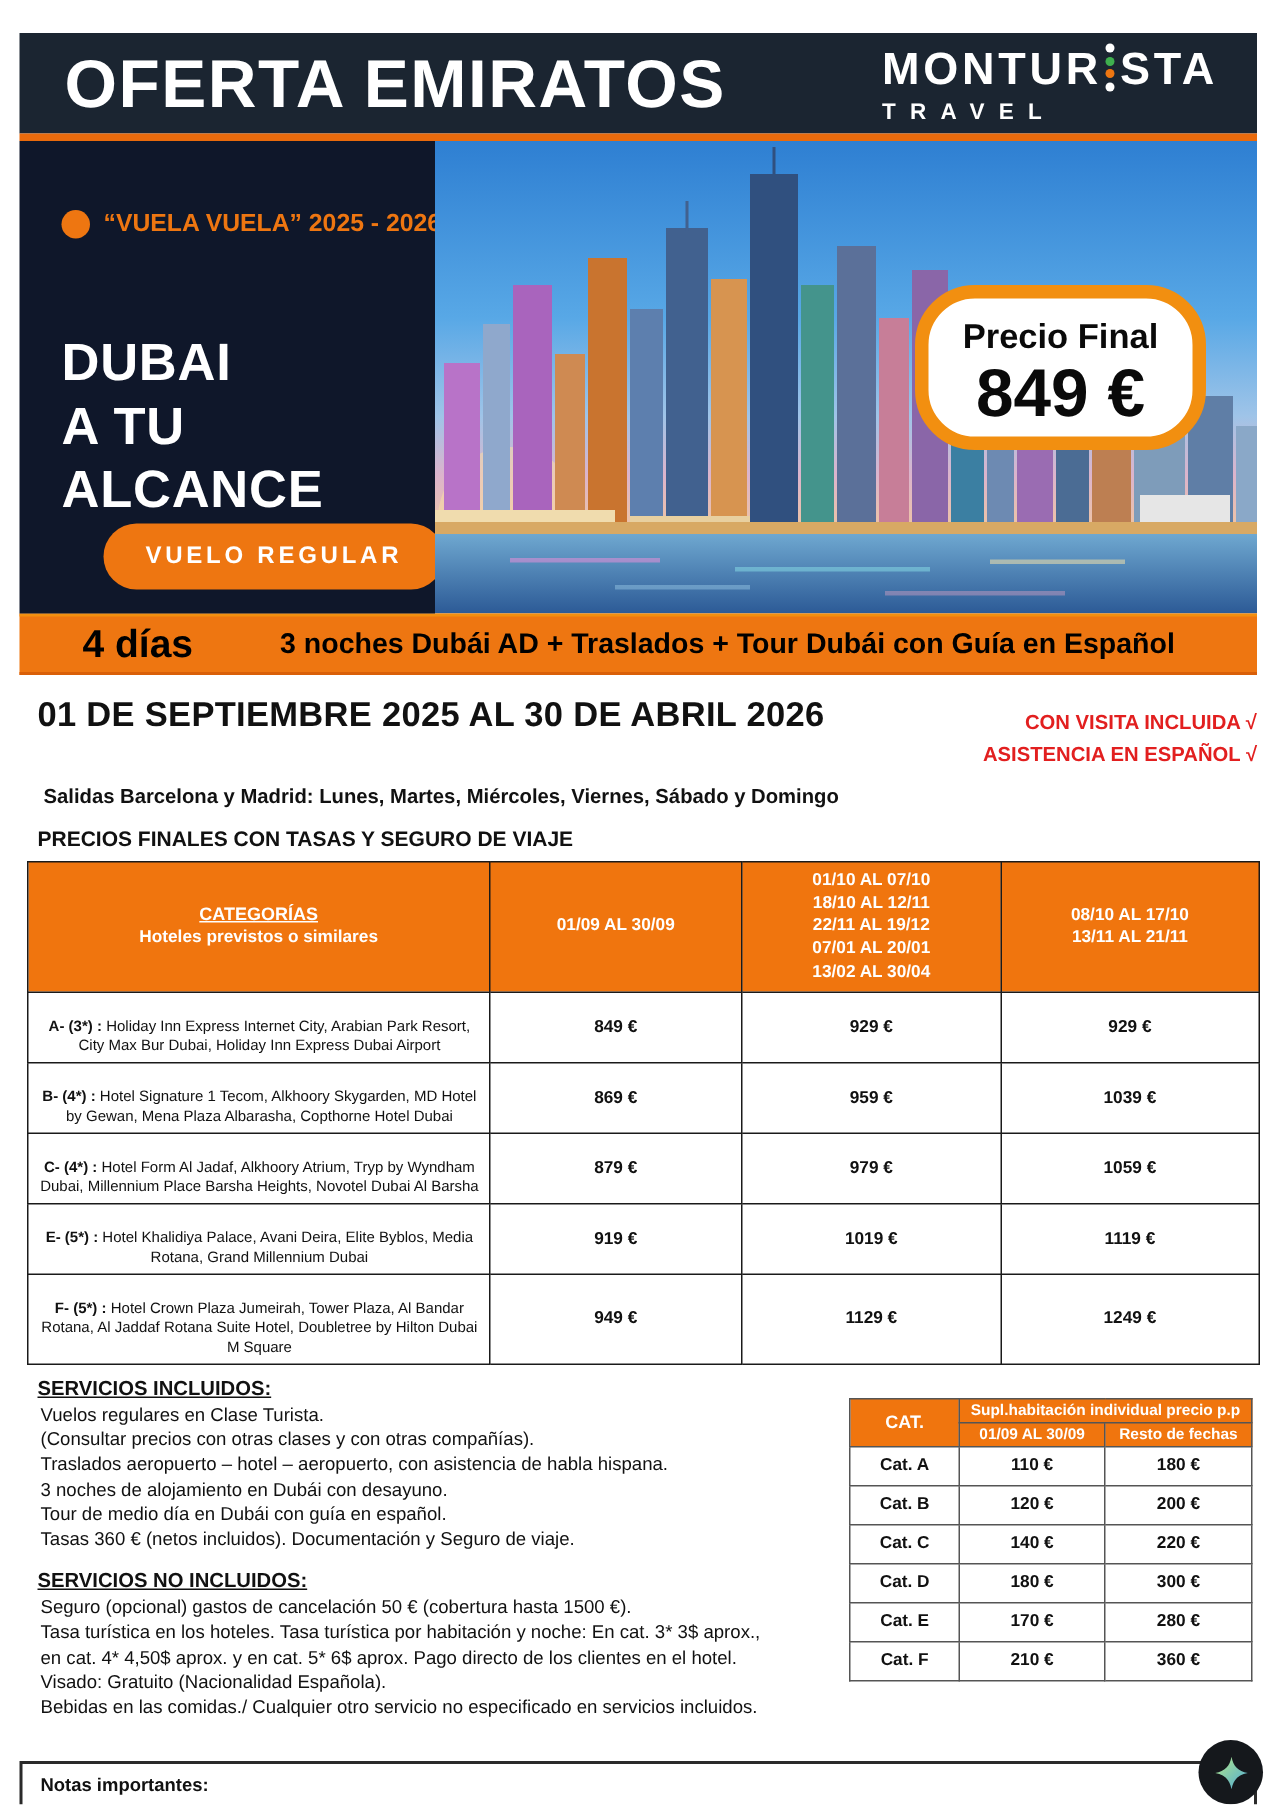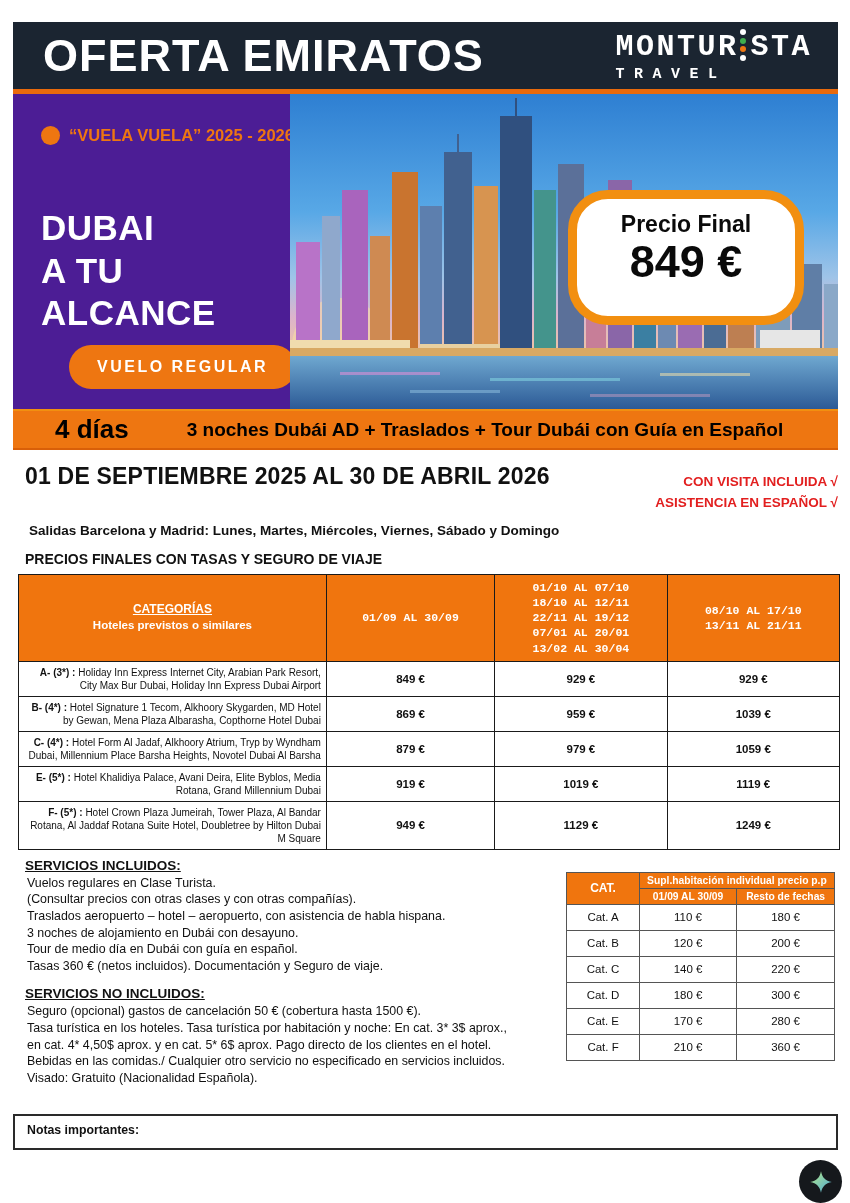--- a/index.html
+++ b/index.html
@@ -4,48 +4,48 @@
 <style>
   html,body{margin:0;padding:0;background:#fff;}
   .page{position:relative;width:850px;height:1203px;background:#fff;
         font-family:"Liberation Sans",sans-serif;overflow:hidden;color:#111;}
   .frame{position:absolute;left:13px;top:22px;width:825px;}
 
   
   .header{background:#1b2531;height:67px;display:flex;align-items:center;
           justify-content:space-between;padding:0 26px 0 30px;box-sizing:border-box;}
   .header-title{color:#fff;font-weight:bold;font-size:45px;letter-spacing:1px;white-space:nowrap;}
-  .brand{color:#fff;line-height:1;font-family:Liberation Mono, monospace;}
+  .brand{color:#fff;line-height:1;}
   .brand-word{display:flex;align-items:flex-end;font-weight:bold;font-size:30px;letter-spacing:2.5px;}
   .dot-col{display:flex;flex-direction:column;gap:2.5px;margin:0 4px 1px 2px;}
   .dot{width:6px;height:6px;border-radius:50%;}
   .dot-white{background:#fff;}
   .dot-green{background:#3faf4e;}
   .dot-orange{background:#ee7611;}
   .brand-sub{font-size:15px;letter-spacing:9.5px;margin-top:5px;font-weight:bold;}
 
   .divider{height:5px;background:#e96a0c;}
 
   
   .hero{display:flex;height:315px;}
-  .hero-left{width:277px;background:#4c1d95;box-sizing:border-box;
-             padding:12px 16px 12px 28px;display:flex;flex-direction:column;}
+  .hero-left{width:277px;background:#0f172a;box-sizing:border-box;
+             padding:26px 16px 12px 28px;display:flex;flex-direction:column;}
   .campaign{display:flex;align-items:center;gap:9px;margin-top:20px;}
   .campaign-bullet{width:19px;height:19px;border-radius:50%;background:#ee7611;flex:0 0 auto;}
   .campaign-text{color:#ee7611;font-weight:bold;font-size:16.5px;white-space:nowrap;}
   .hero-title{color:#fff;font-weight:bold;font-size:35px;line-height:1.22;
               letter-spacing:.5px;margin-top:62px;white-space:pre-line;}
   .pill{margin-top:auto;margin-bottom:8px;align-self:flex-start;margin-left:28px;
         background:#ee7611;color:#fff;font-weight:bold;font-size:16px;letter-spacing:2.5px;
         padding:13px 28px;border-radius:27px;white-space:nowrap;}
   .hero-photo{flex:1;position:relative;overflow:hidden;}
   .hero-photo svg{display:block;}
-  .price-badge{position:absolute;top:96px;right:34px;width:236px;background:#fff;
+  .price-badge{position:absolute;top:96px;right:34px;width:194px;background:#fff;
                border:9px solid #f28f10;border-radius:40px;text-align:center;
-               padding:12px 4px 29px;box-sizing:border-box;}
+               padding:12px 4px 4px;box-sizing:border-box;}
   .price-label{font-size:23px;font-weight:bold;color:#0a0a0a;}
   .price-value{font-size:45px;font-weight:bold;color:#0a0a0a;line-height:1.08;}
 
   
   .banner{background:#ee7611;height:41px;display:flex;align-items:center;
           gap:58px;padding-left:42px;box-sizing:border-box;
           border-top:2px solid #f28f10;border-bottom:2px solid #d95f08;}
   .banner-duration{font-size:26px;font-weight:bold;color:#000;}
   .banner-desc{font-size:19px;font-weight:bold;color:#000;}
 
@@ -58,40 +58,40 @@
   .departures{font-size:13.5px;font-weight:bold;margin:9px 0 0 16px;}
   .prices-heading{font-size:14px;font-weight:bold;margin:13px 0 7px 12px;}
 
   
   .price-table{width:822px;margin-left:5px;border-collapse:collapse;table-layout:fixed;}
   .price-table th,.price-table td{border:1.5px solid #1a1a1a;}
   .price-table thead th{background:#f0750e;color:#fff;font-weight:bold;
                         font-size:11.5px;text-align:center;padding:5px 2px;line-height:1.32;}
   .cat-h1{text-decoration:underline;font-size:12px;display:block;}
   .cat-h2{display:block;font-size:11.5px;}
-  .pre{white-space:pre-line;font-family:Liberation Mono, monospace;}
-  .cell-cat{font-size:10px;padding:4px 5px 4px 6px;line-height:1.3;text-align:right;margin-top:44px;}
+  .pre{white-space:pre-line;}
+  .cell-cat{font-size:10px;padding:16px 5px 4px 6px;line-height:1.3;text-align:center;margin-top:44px;}
   .cell-cat b{font-size:10px;}
   .cell-price{font-size:11.5px;font-weight:bold;text-align:center;}
 
   .dbl-note{text-align:right;font-weight:bold;font-size:13px;margin:9px 3px 0 0;}
 
   
   .columns{display:flex;margin-top:8px;padding-left:12px;}
   .services{width:560px;font-size:12.4px;line-height:1.18;}
   .svc-heading{font-weight:bold;text-decoration:underline;font-size:13.5px;margin-bottom:1px;}
   .svc-block{margin-bottom:13px;}
   .svc-line{margin:2px;}
   .supplement{margin-left:auto;margin-right:3px;margin-top:14px;}
   .supp-table{border-collapse:collapse;}
   .supp-table th,.supp-table td{border:1.4px solid #555;}
   .supp-cat{background:#f0750e;color:#fff;font-weight:bold;font-size:12px;width:72px;}
   .supp-span{background:#f0750e;color:#fff;font-weight:bold;font-size:10.3px;padding:2px 4px;}
   .supp-sub{background:#f0750e;color:#fff;font-weight:bold;font-size:10.3px;padding:2px 4px;width:92px;}
-  .supp-table td{font-size:11.5px;font-weight:normal;text-align:center;padding:6.5px 6px;}
+  .supp-table td{font-size:11.5px;font-weight:bold;text-align:center;padding:6.5px 6px;}
 
   
   .notes-box{border:2px solid #2a2a2a;margin-top:16px;padding:6px 12px 9px;
              font-size:12.3px;line-height:1.32;}
   .notes-heading{font-weight:bold;}
 
   .sparkle-badge{position:absolute;right:8px;bottom:0;width:43px;height:43px;border-radius:50%;
                  background:#15181c;display:flex;align-items:center;justify-content:center;}
 </style>
 </head>
@@ -271,22 +271,22 @@
           <div class="svc-line">Traslados aeropuerto – hotel – aeropuerto, con asistencia de habla hispana.</div>
           <div class="svc-line">3 noches de alojamiento en Dubái con desayuno.</div>
           <div class="svc-line">Tour de medio día en Dubái con guía en español.</div>
           <div class="svc-line">Tasas 360 € (netos incluidos). Documentación y Seguro de viaje.</div>
         </div>
         <div class="svc-block">
           <div class="svc-heading">SERVICIOS NO INCLUIDOS:</div>
           <div class="svc-line">Seguro (opcional) gastos de cancelación 50 € (cobertura hasta 1500 €).</div>
           <div class="svc-line">Tasa turística en los hoteles. Tasa turística por habitación y noche: En cat. 3* 3$ aprox.,</div>
           <div class="svc-line">en cat. 4* 4,50$ aprox. y en cat. 5* 6$ aprox. Pago directo de los clientes en el hotel.</div>
+          <div class="svc-line">Visado: Gratuito (Nacionalidad Española).</div>
           <div class="svc-line">Bebidas en las comidas./ Cualquier otro servicio no especificado en servicios incluidos.</div>
-          <div class="svc-line">Visado: Gratuito (Nacionalidad Española).</div>
         </div>
       </div>
 
       <div class="supplement">
         <table class="supp-table">
           <tbody>
               <tr>
             <th class="supp-cat" rowspan="2">CAT.</th>
             <th class="supp-span" colspan="2">Supl.habitación individual precio p.p</th>
           </tr>

